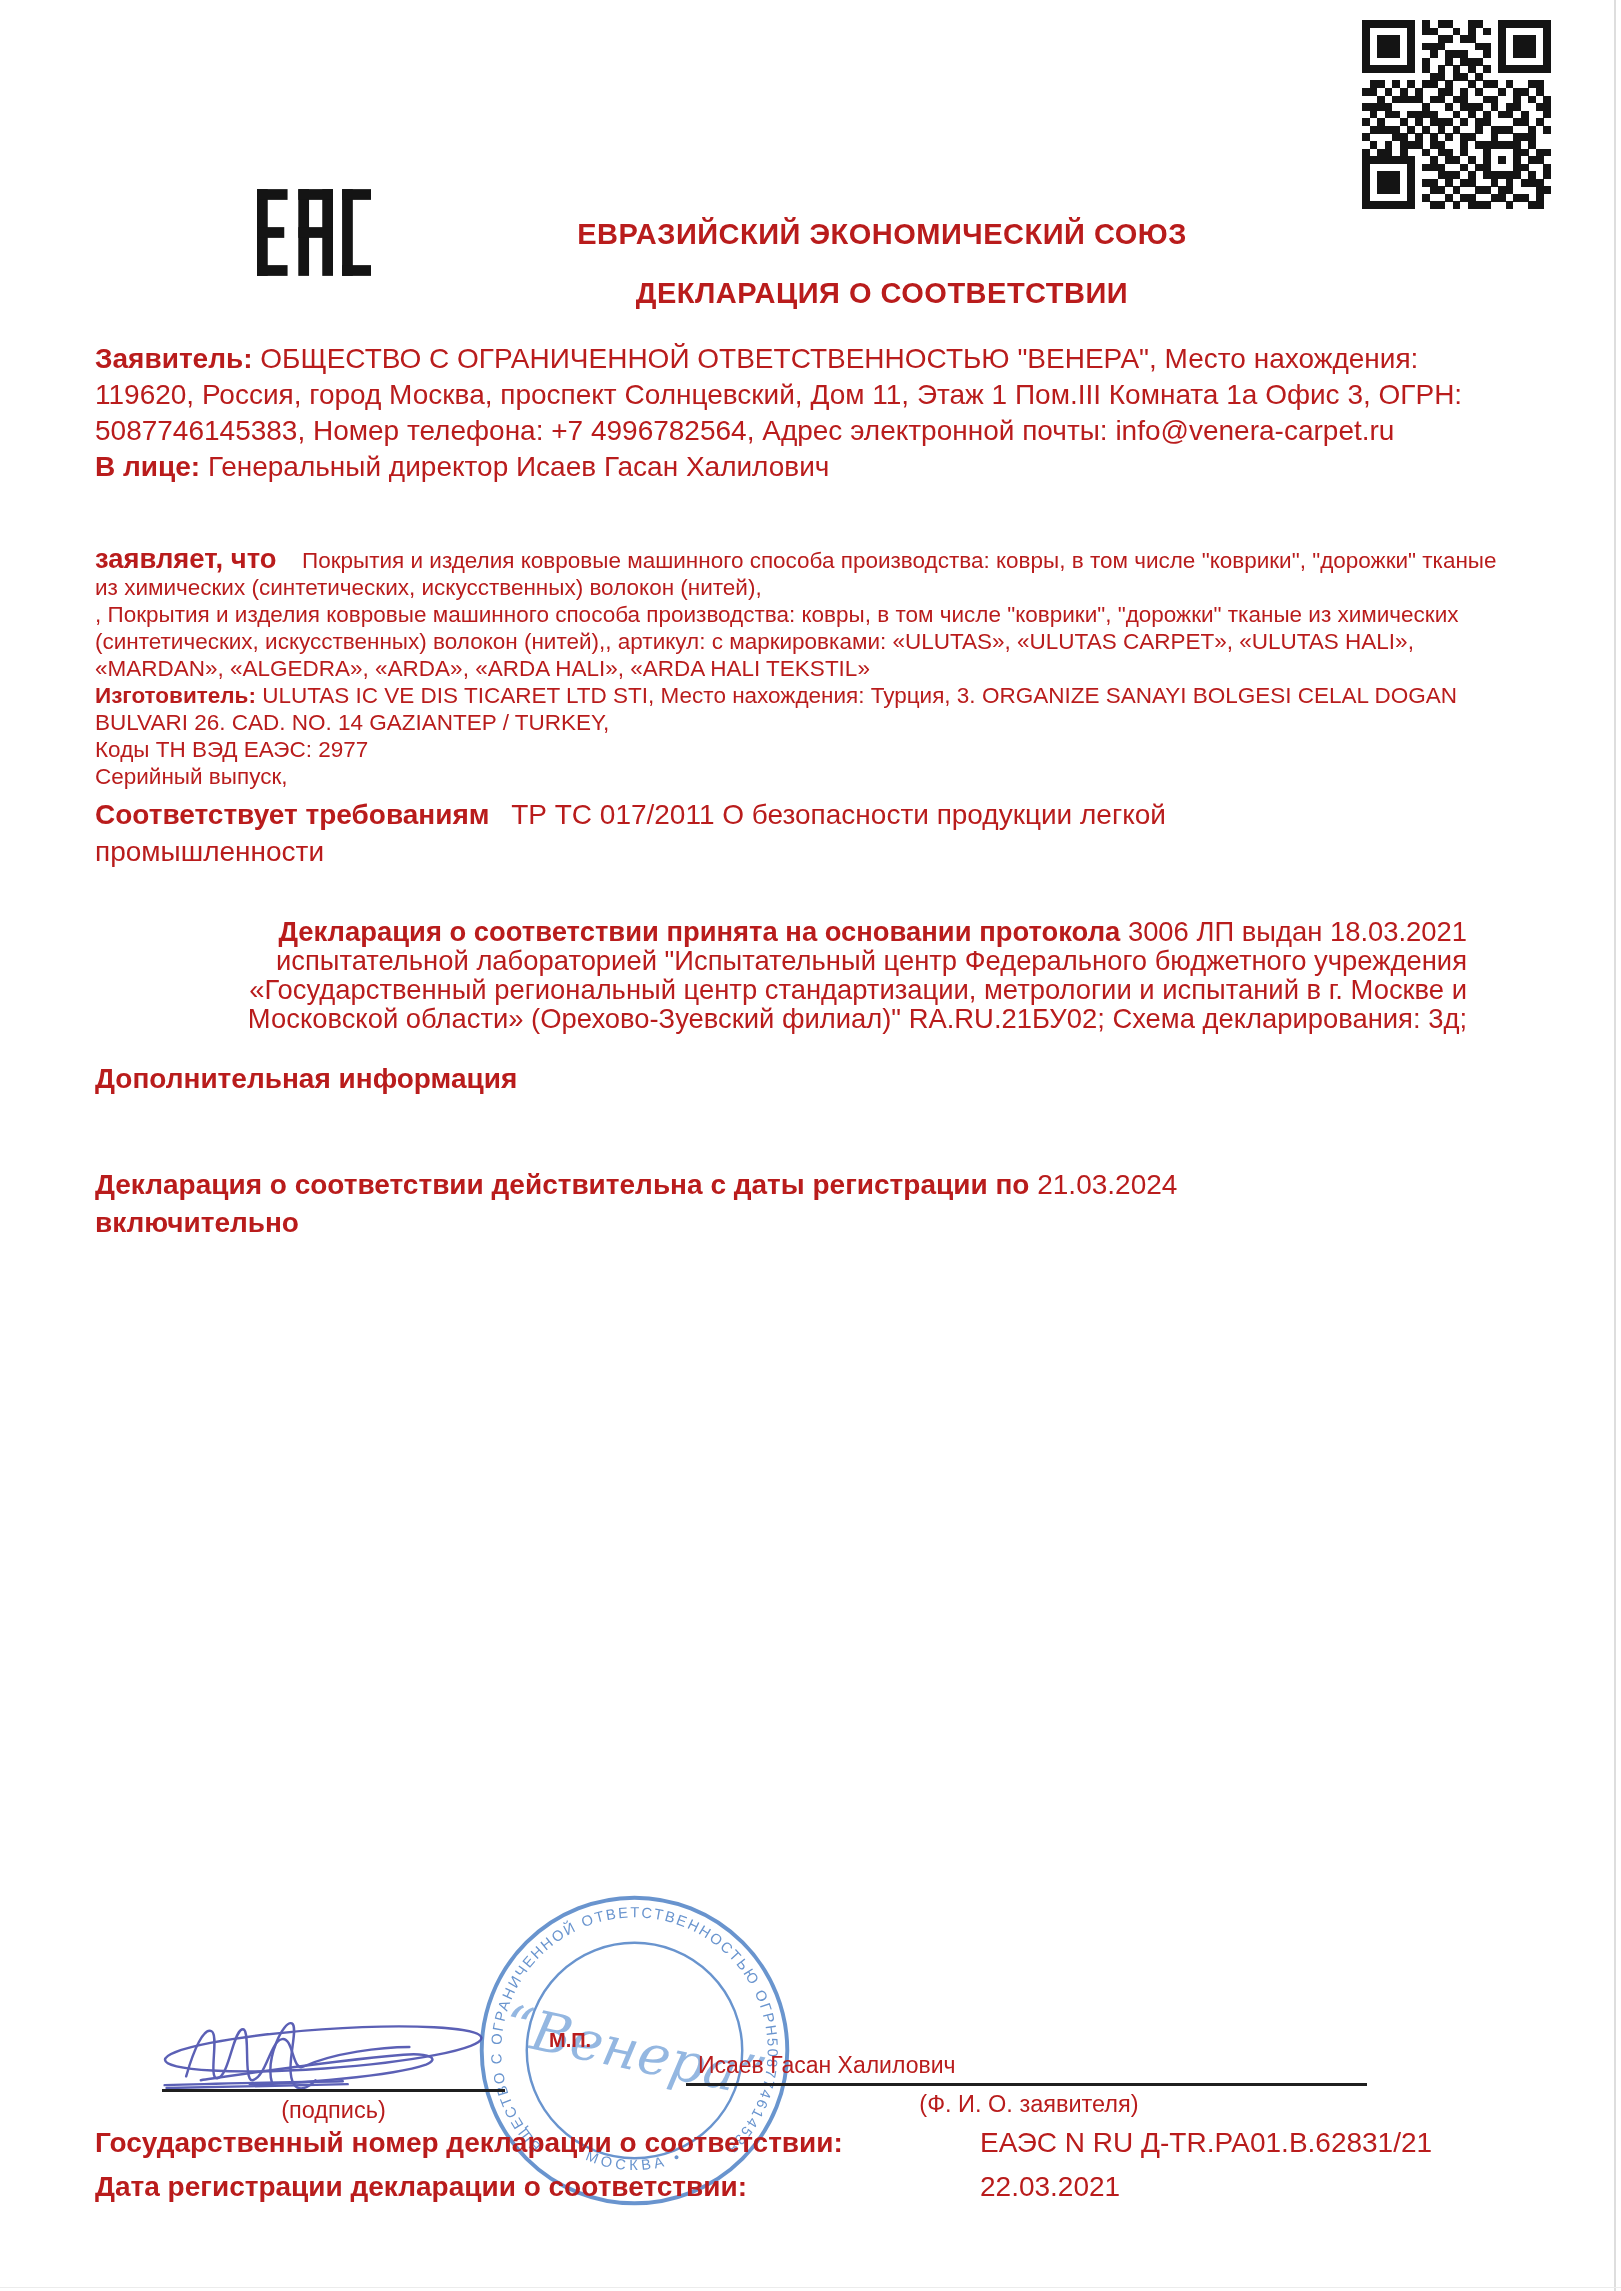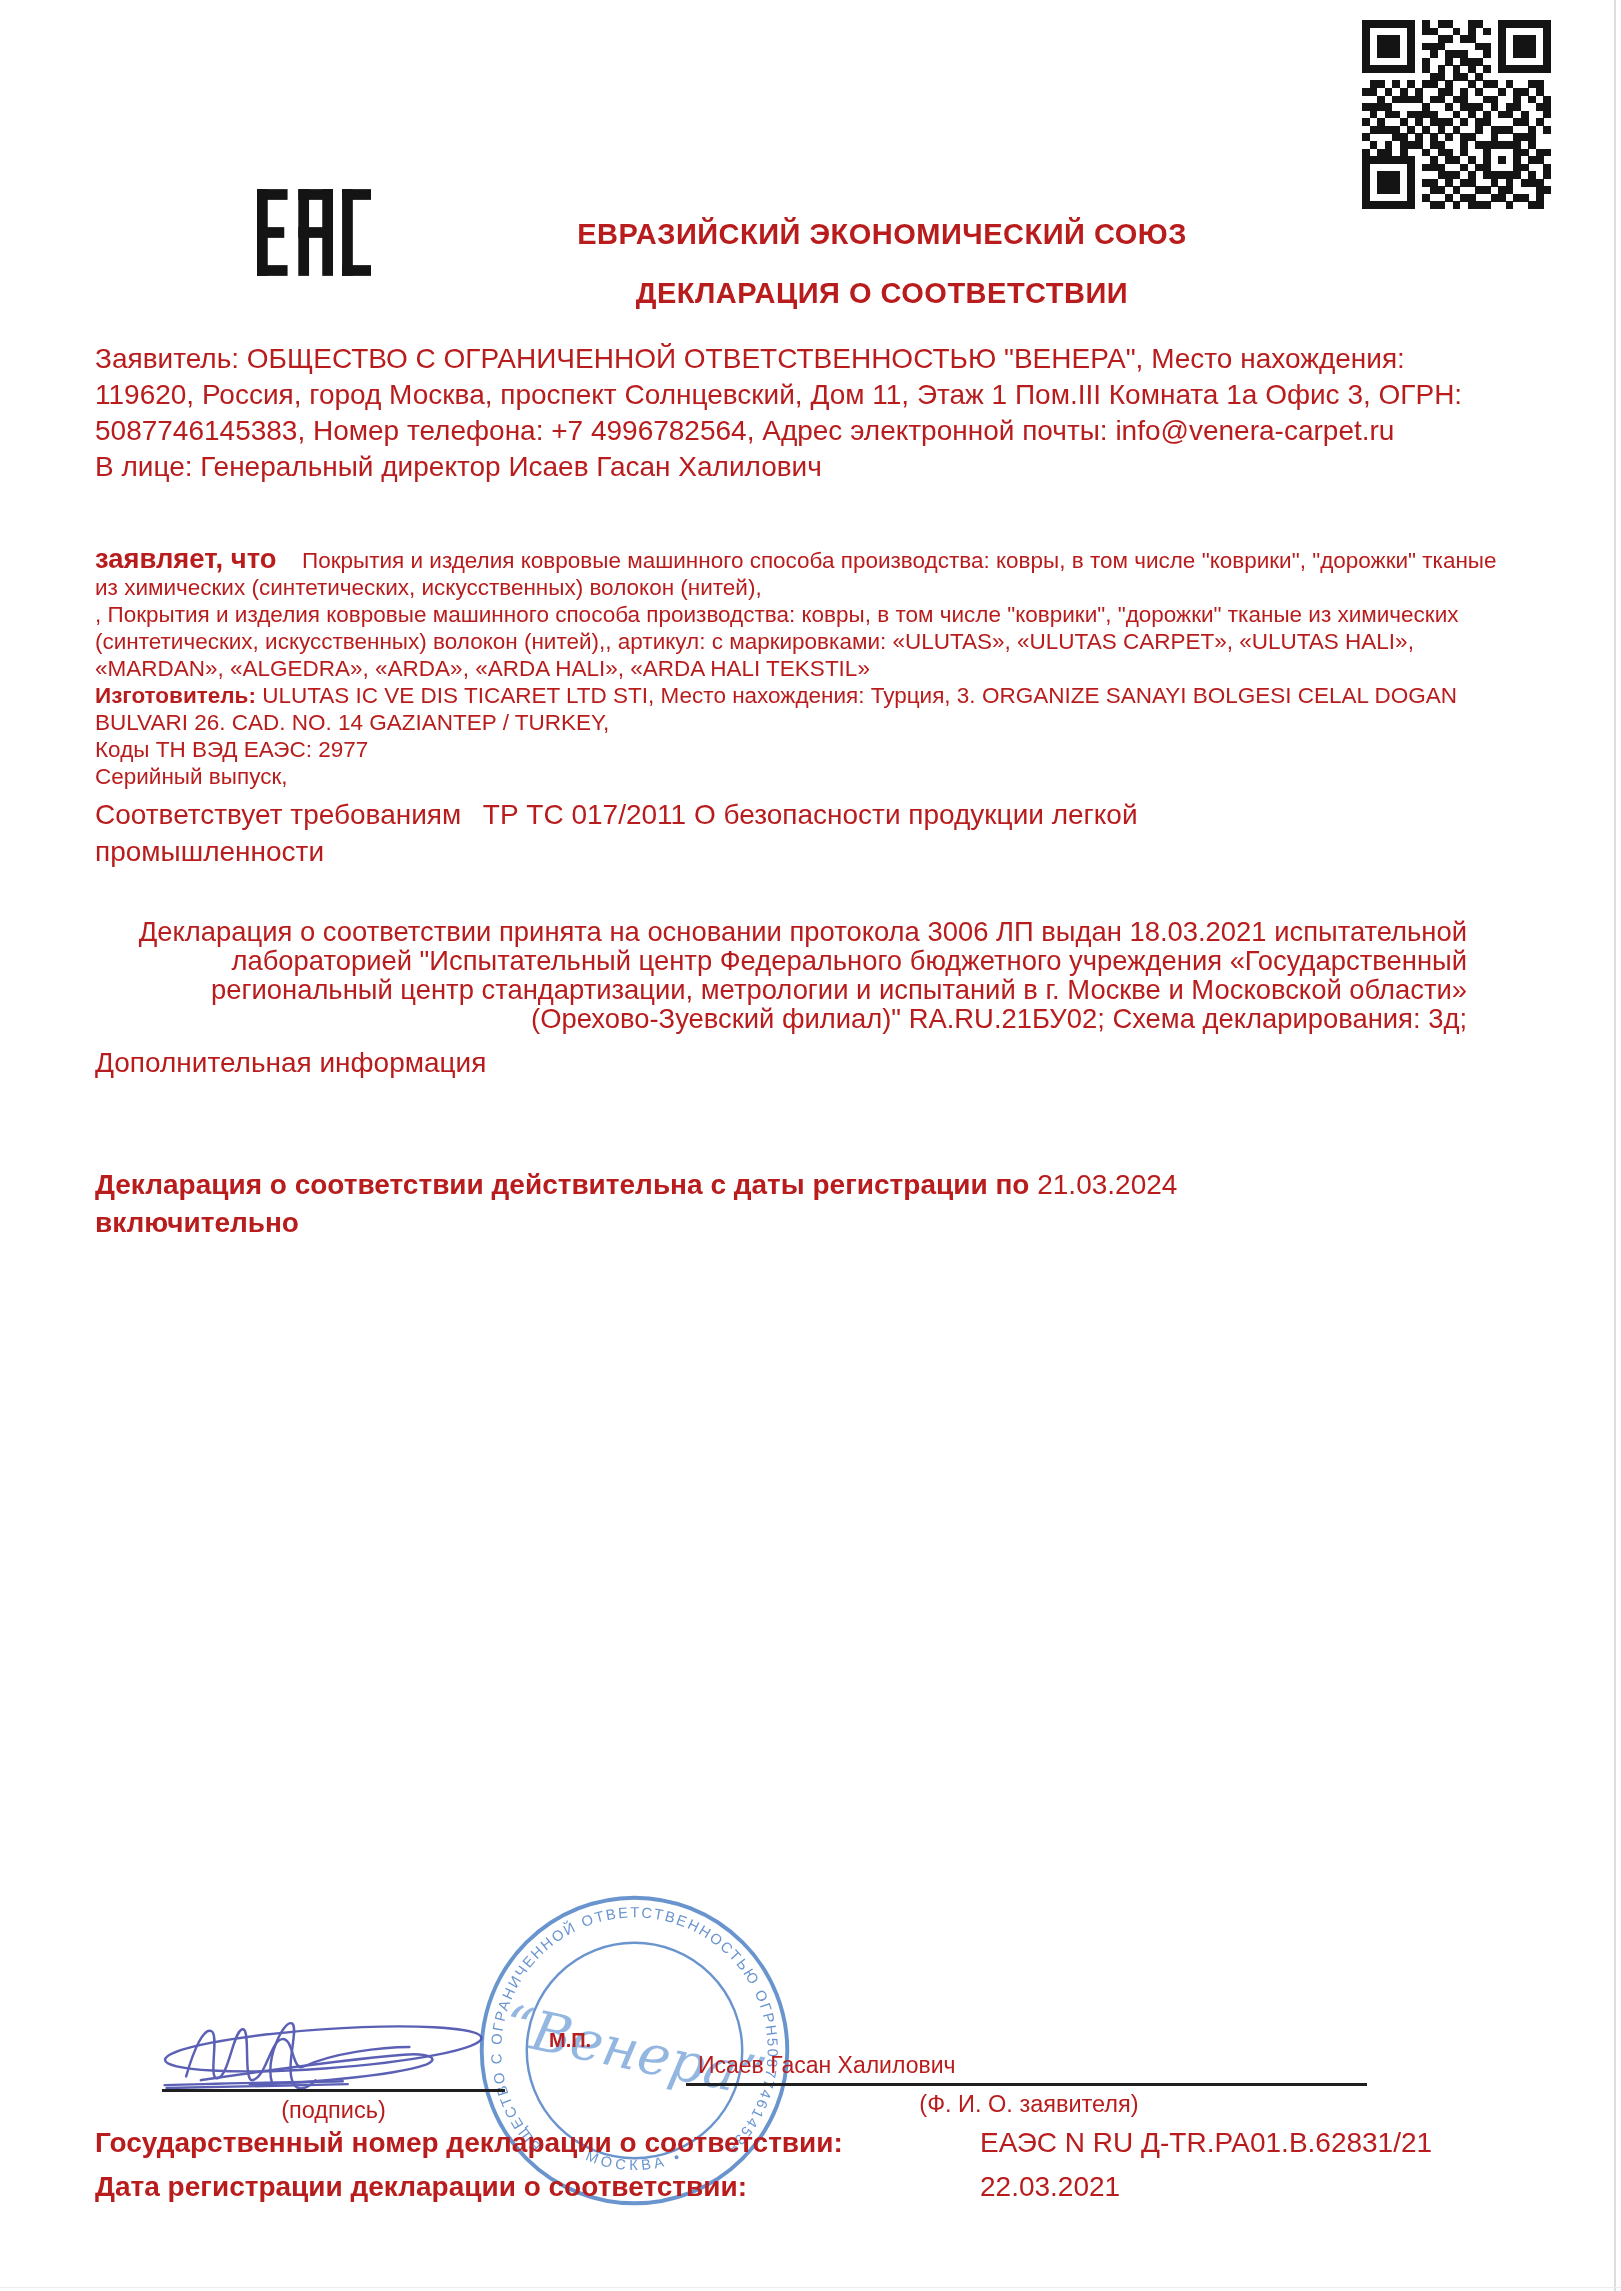--- a/index.html
+++ b/index.html
@@ -6,21 +6,21 @@
   .page{
     position:relative;
     width:1621px;height:2292px;
     background:#ffffff;
     font-family:"Liberation Sans","DejaVu Sans",sans-serif;
     color:#b91c1c;
     overflow:hidden;
     margin:0 auto;
   }
   .abs{position:absolute;}
-  .b{font-weight:normal;}
+  .b{font-weight:bold;margin-top:16px;}
   p{margin:0;}
   .edge-right{position:absolute;top:0;right:4.9px;width:2px;height:100%;background:#dedede;}
   .edge-bottom{position:absolute;left:0;bottom:3.9px;width:100%;height:1px;background:#ececec;}
 
   .hdr{left:392px;width:980px;text-align:center;font-weight:bold;font-size:29px;letter-spacing:0.5px;}
   .hdr1{top:218px;}
   .hdr2{top:277px;}
 
   .body-block{left:95px;width:1392px;font-size:28px;line-height:36px;}
   .applicant{top:341px;}

